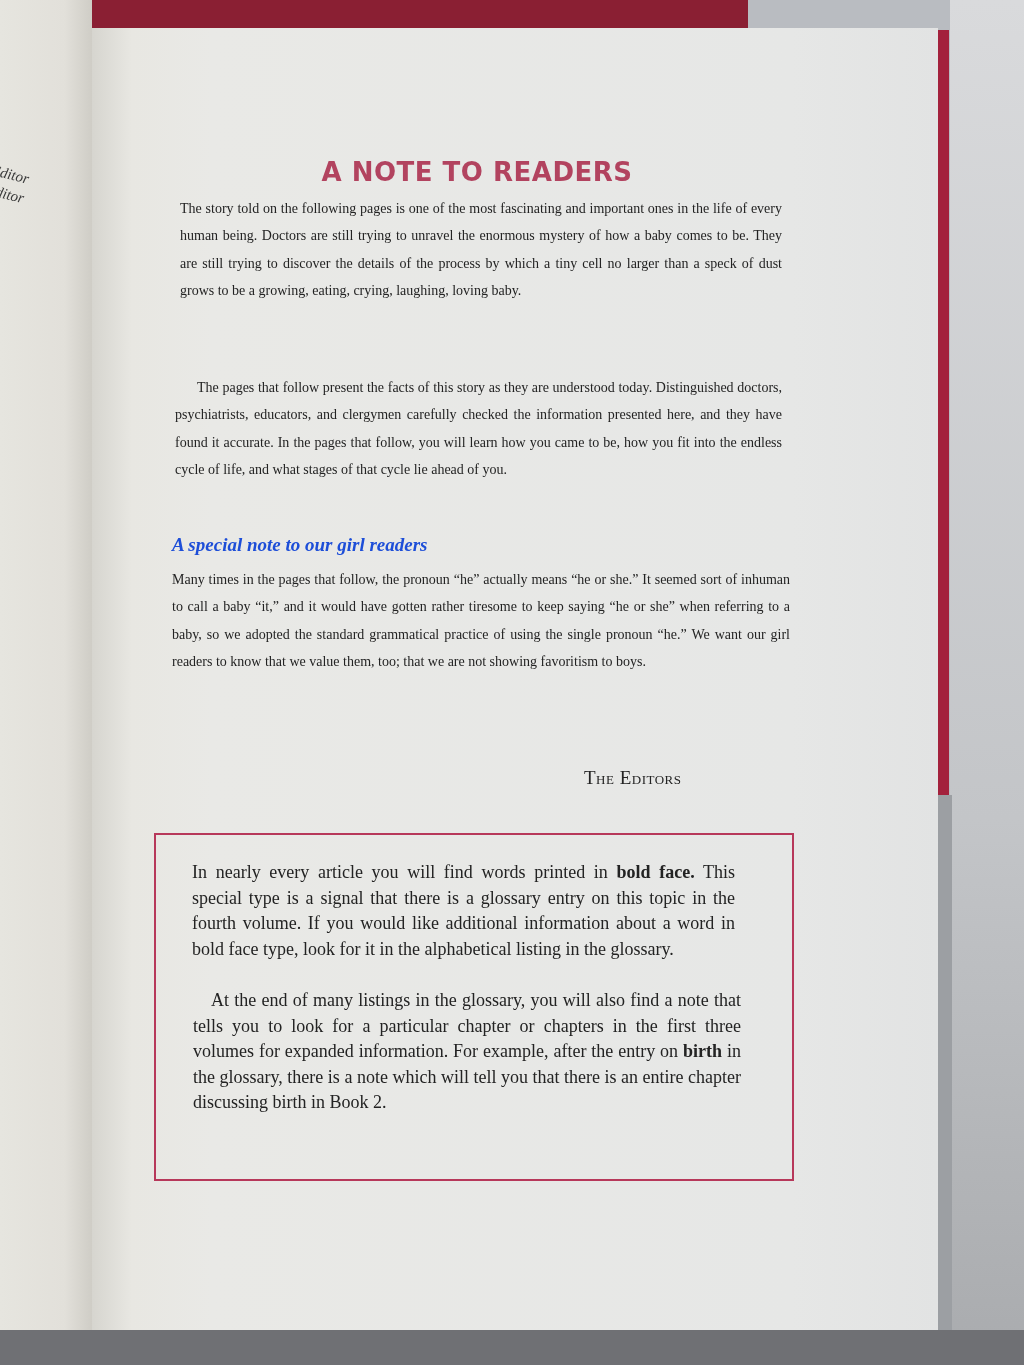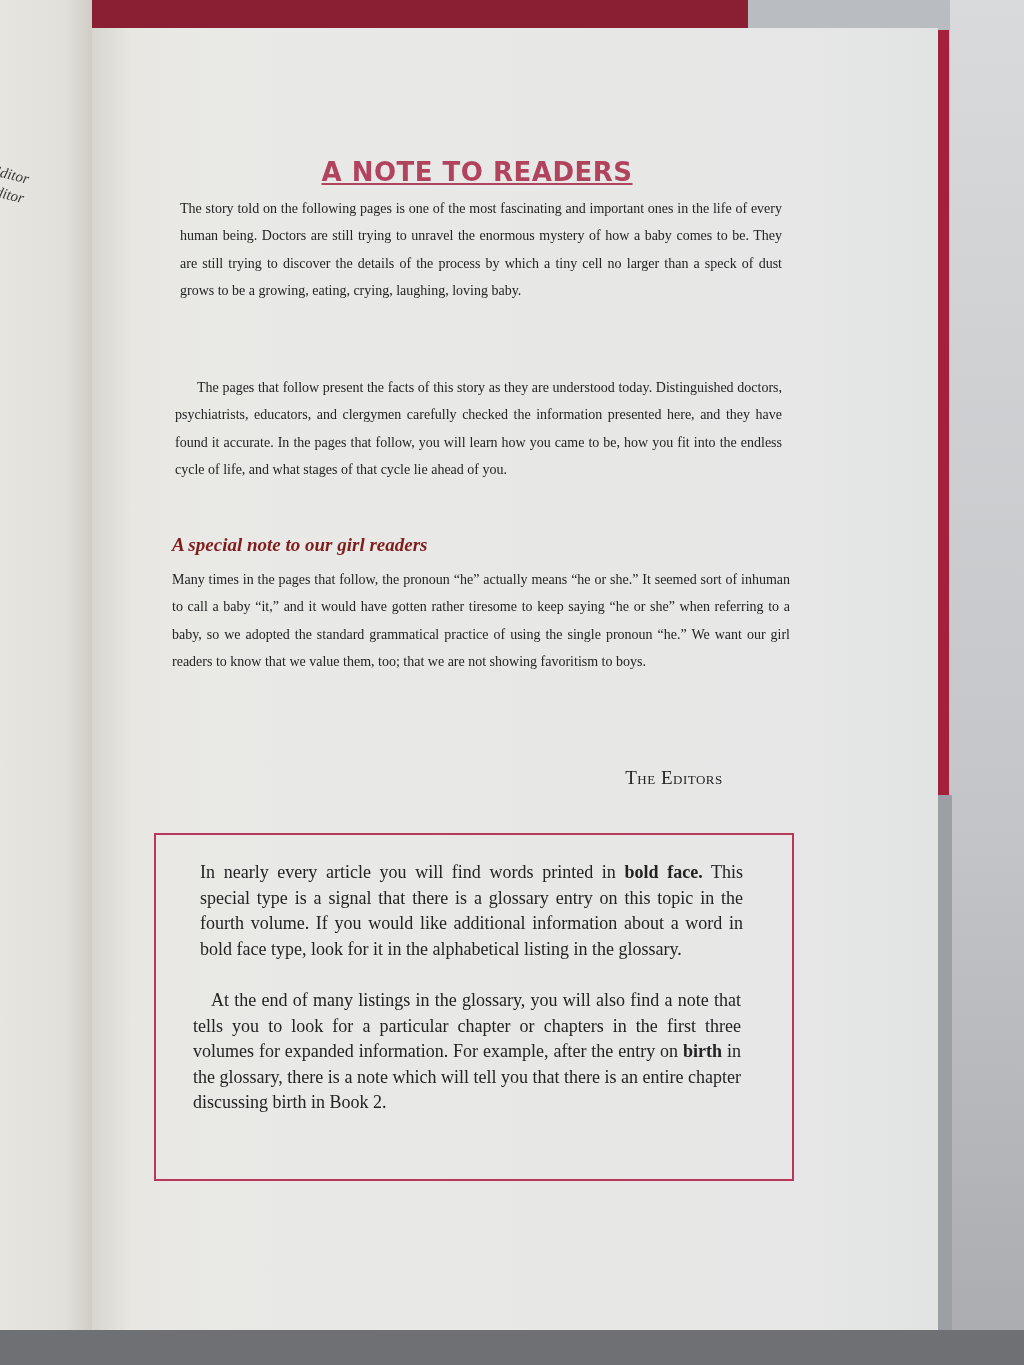--- a/index.html
+++ b/index.html
@@ -44,47 +44,46 @@
     .bg-right {
       position: absolute; left: 950px; top: 0; width: 74px; height: 1365px;
       background: linear-gradient(180deg, #d9dadc 0%, #c3c5c8 60%, #a9abae 100%);
     }
     .title {
       position: absolute; left: 180px; top: 157px; width: 594px;
       text-align: center;
       font-family: "DejaVu Sans", sans-serif;
       font-size: 26px; letter-spacing: 0.5px;
       color: #b2435f;
-      text-decoration: underline;
     }
     .body-text {
       position: absolute; color: #232323;
       font-size: 14px; line-height: 27.4px;
       text-align: justify;
     }
     .p1 { left: 180px; top: 195px; width: 602px; }
     .p2 { left: 175px; top: 374px; width: 607px; text-indent: 22px; }
     .subhead {
       position: absolute; left: 172px; top: 534px;
-      font-style: italic; font-size: 19px; color: #7f1d1d;
+      font-style: italic; font-size: 19px; color: #1d4ed8;
     }
     .p3 { left: 172px; top: 566px; width: 618px; }
     .signature {
-      position: absolute; left: 560px; top: 767px; width: 228px; text-align: center;
+      position: absolute; left: 584px; top: 767px; width: 228px; text-align: left;
       font-variant: small-caps; font-size: 19px; color: #232323; letter-spacing: 0.5px;
     }
     .glossary-box {
       position: absolute; left: 154px; top: 833px; width: 640px; height: 348px;
       border: 2px solid #b7385a;
     }
     .box-text {
       position: absolute; color: #232323;
       font-size: 18px; line-height: 25.5px; text-align: justify;
     }
-    .b1 { left: 200px; top: 860px; width: 543px; }
+    .b1 { left: 192px; top: 860px; width: 543px; }
     .b2 { left: 193px; top: 988px; width: 548px; text-indent: 18px; }
     .bold { font-weight: bold; }
   </style>
 </head>
 <body>
 
 <div class="bg-right"></div>
 <div class="cover-top"></div>
 <div class="right-edge-red"></div>
 <div class="right-edge-grey"></div>

